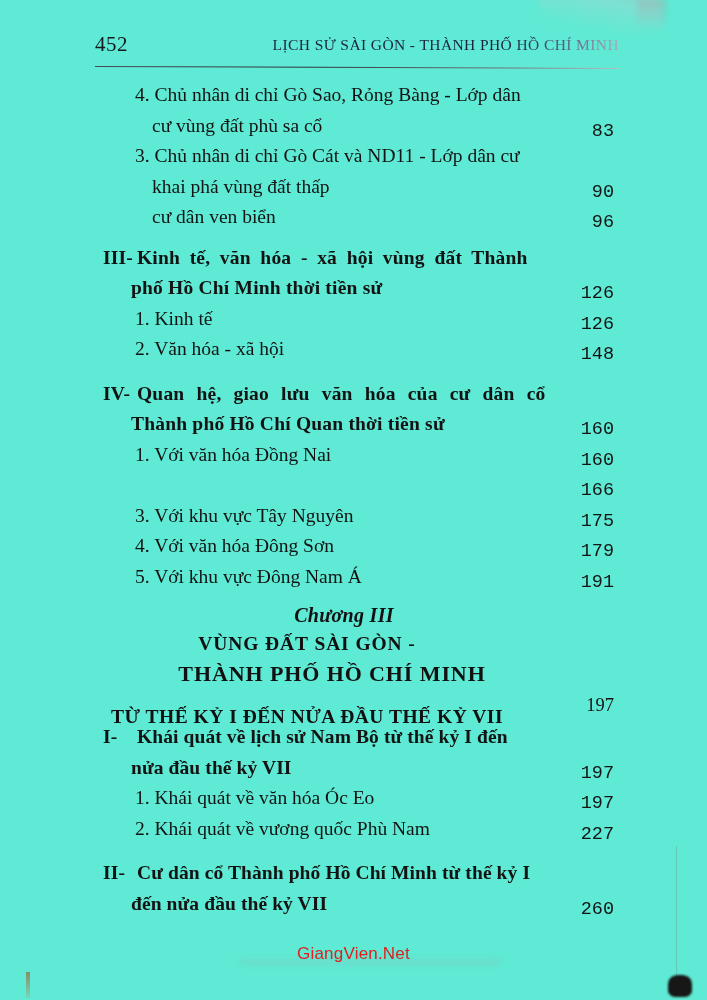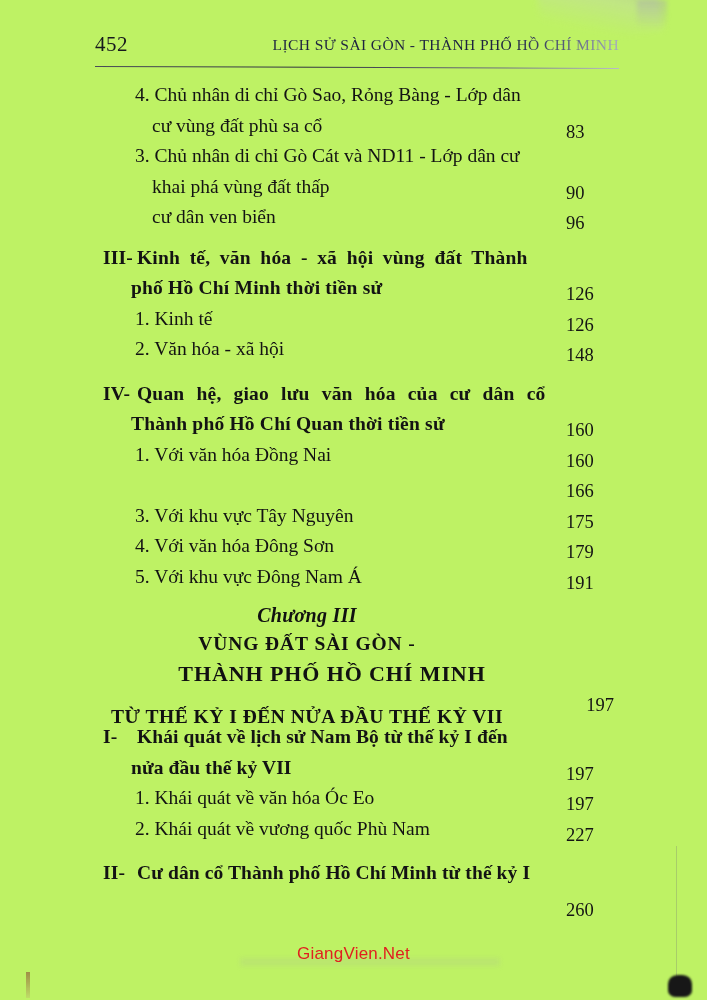--- a/index.html
+++ b/index.html
@@ -13,21 +13,21 @@
     position: relative;
     overflow: hidden;
     font-family: "Liberation Serif", "DejaVu Serif", serif;
     color: #111111;
     -webkit-font-smoothing: antialiased;
   }
 
   .page {
     position: absolute;
     inset: 0;
-    background: #bef264;
+    background: #5eead4;
   }
 
   
   .corner-shadow-tr {
     position: absolute;
     top: -30px;
     right: 48px;
     width: 120px;
     height: 70px;
     background: linear-gradient(200deg, rgba(155,158,160,0.55) 0%, rgba(200,203,205,0.30) 45%, rgba(255,255,255,0) 75%);
@@ -144,24 +144,25 @@
     white-space: nowrap;
     font-size: 19.5px;
     line-height: 30.5px;
     color: #131313;
   }
   .row .pg {
     position: absolute;
     left: 566px;
     top: 6px;
     width: 48px;
-    text-align: left;
+    text-align: right;
     font-size: 18.5px;
     line-height: 30.5px;
     color: #141414;
+    font-family: Liberation Mono, monospace;
   }
 
   
   .lvl-sub      { left: 135px; }
   .lvl-sub-cont { left: 152px; }
   .lvl-sec      { left: 103px; font-weight: bold; letter-spacing: 0.2px; }
   .lvl-sec-cont { left: 131px; font-weight: bold; letter-spacing: 0.2px; }
 
   .sec-num {
     display: inline-block;
@@ -189,20 +190,21 @@
     width: 614px;
     text-align: center;
     white-space: nowrap;
   }
   .ch-label {
     top: 0px;
     font-style: italic;
     font-weight: bold;
     font-size: 20px;
     letter-spacing: 0.3px;
+    padding-left: 37px;
   }
   .ch-l1 { top: 29px; font-weight: bold; font-size: 19.5px; letter-spacing: 0.9px; }
   .ch-l2 { top: 57px; font-weight: bold; font-size: 22px; letter-spacing: 0.9px; padding-left: 25px; }
   .ch-l3 { top: 102px; font-weight: bold; font-size: 19.5px; letter-spacing: 0.5px; }
   .chapter .pg {
     position: absolute;
     left: 566px;
     top: 91px;
     width: 48px;
     text-align: right;
@@ -339,20 +341,21 @@
         <div class="txt lvl-sub">2. Khái quát về vương quốc Phù Nam</div>
         <div class="pg">227</div>
       </div>
 
       <div class="gap-md"></div>
 
       <div class="row">
         <div class="txt lvl-sec"><span class="sec-num">II-</span><span>Cư dân cổ Thành phố Hồ Chí Minh từ thế kỷ I</span></div>
       </div>
       <div class="row">
+        <div class="txt lvl-sec-cont">đến nửa đầu thế kỷ VII</div>
         <div class="pg">260</div>
       </div>
     </div>
 
   </div>
 
   <div class="watermark">GiangVien.Net</div>
 
 </div>
 

